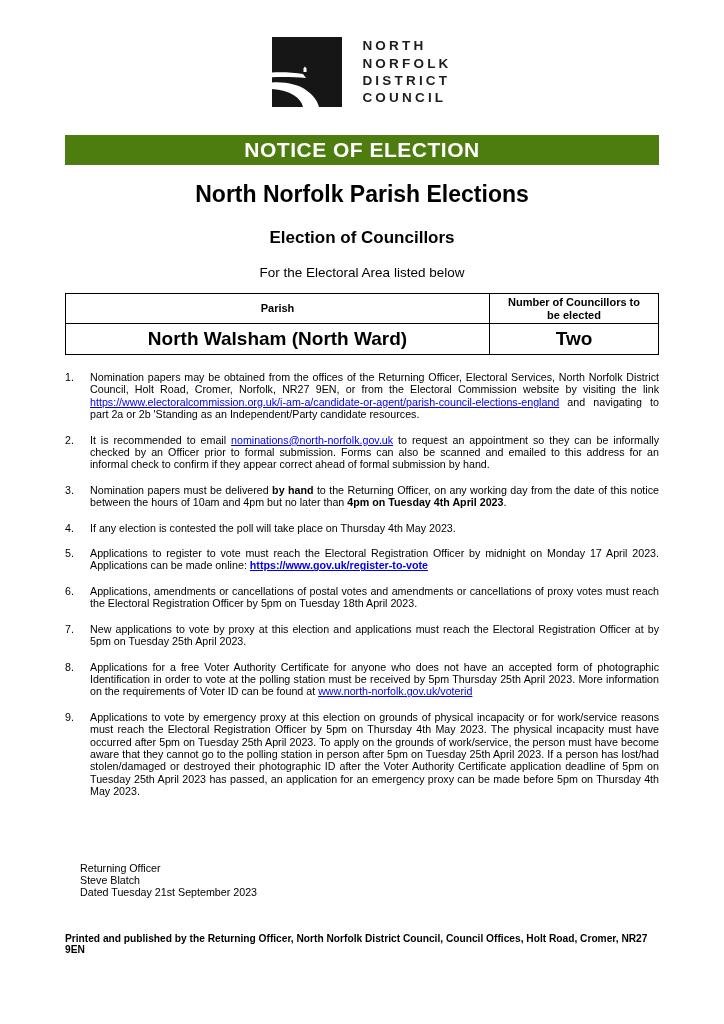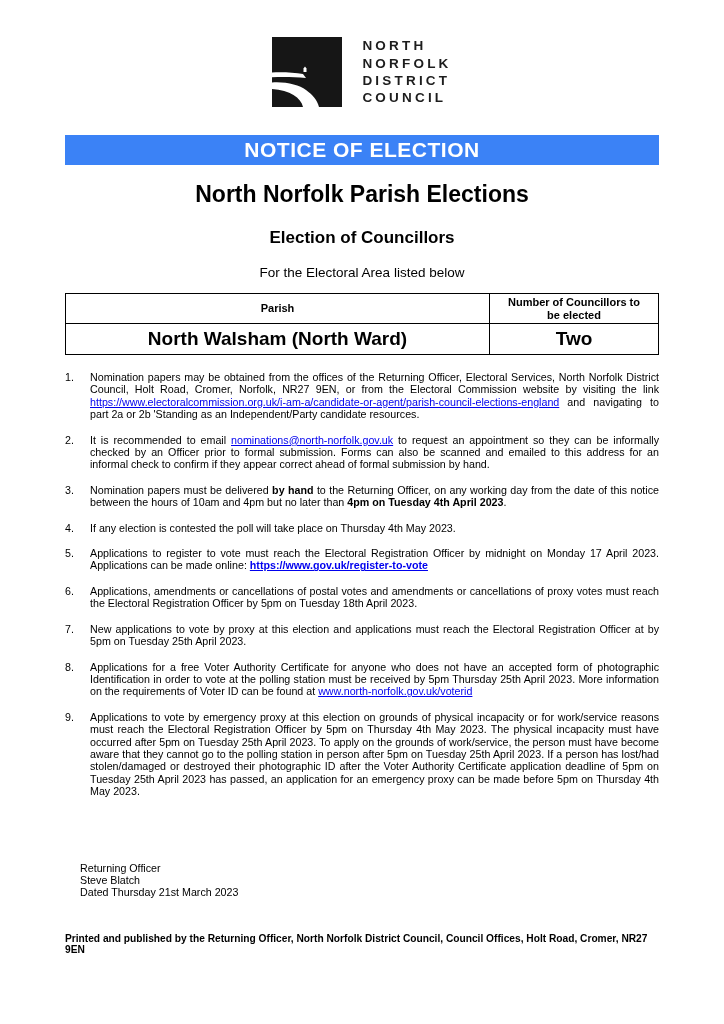--- a/index.html
+++ b/index.html
@@ -19,21 +19,21 @@
     gap: 20px; height: 72px; margin-bottom: 27px;
   }
   .logo-mark { width: 70px; height: 70px; display: block; }
   .logo-text {
     font-weight: bold; font-size: 13.5px; letter-spacing: 3.2px;
     line-height: 17.4px; color: #1d1d1d;
   }
 
   
   .banner {
-    background: #3b82f6; height: 30px;
+    background: #4d7c0f; height: 30px;
     display: flex; align-items: center; justify-content: center;
     margin-bottom: 16px;
   }
   .banner span {
     color: #fff; font-weight: bold; font-size: 21px; letter-spacing: 0.5px;
   }
 
   
   .title { text-align: center; font-weight: bold; font-size: 23px; margin-top: 12px; }
   .title2 { text-align: center; font-weight: bold; font-size: 17px; margin-top: 20px; }
@@ -155,18 +155,18 @@
       </div>
       <div class="notice-item">
         <div class="notice-num">9.</div>
         <div class="notice-body"><span>Applications to vote by emergency proxy at this election on grounds of physical incapacity or for work/service reasons must reach the Electoral Registration Officer by 5pm on Thursday 4th May 2023. The physical incapacity must have occurred after 5pm on Tuesday 25th April 2023. To apply on the grounds of work/service, the person must have become aware that they cannot go to the polling station in person after 5pm on Tuesday 25th April 2023. If a person has lost/had stolen/damaged or destroyed their photographic ID after the Voter Authority Certificate application deadline of 5pm on Tuesday 25th April 2023 has passed, an application for an emergency proxy can be made before 5pm on Thursday 4th May 2023.</span></div>
       </div>
     </div>
 
   <div class="signature">
     <div>Returning Officer</div>
     <div>Steve Blatch</div>
-    <div>Dated Thursday 21st March 2023</div>
+    <div>Dated Tuesday 21st September 2023</div>
   </div>
 
   <div class="footer">Printed and published by the Returning Officer, North Norfolk District Council, Council Offices, Holt Road, Cromer, NR27 9EN</div>
 
 </div>
 
 </body></html>

